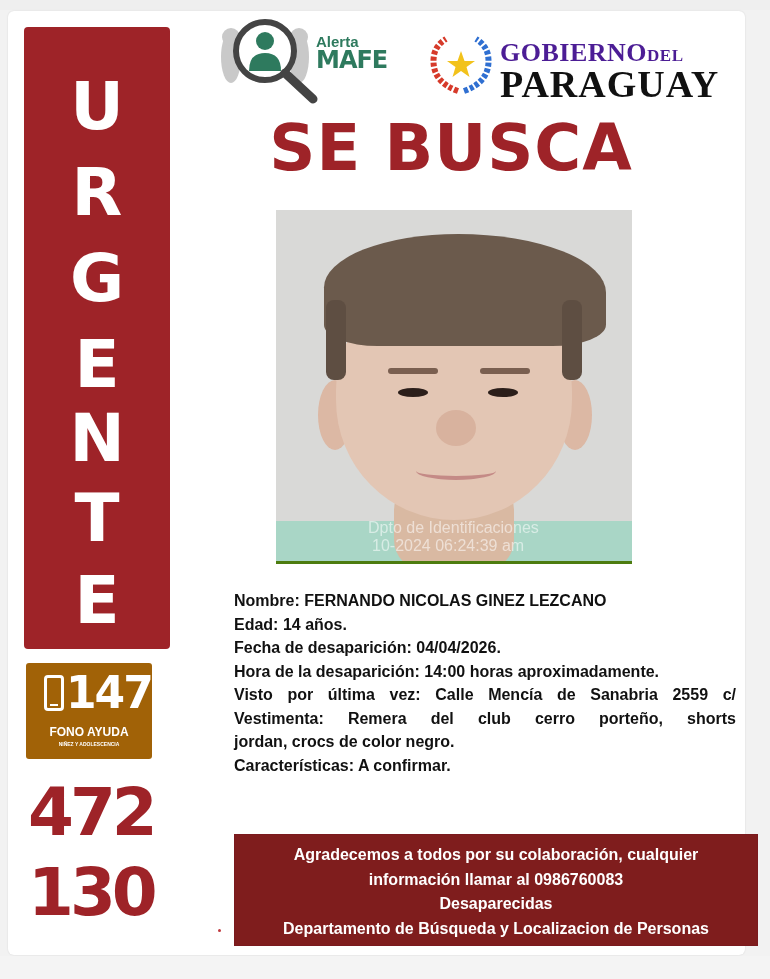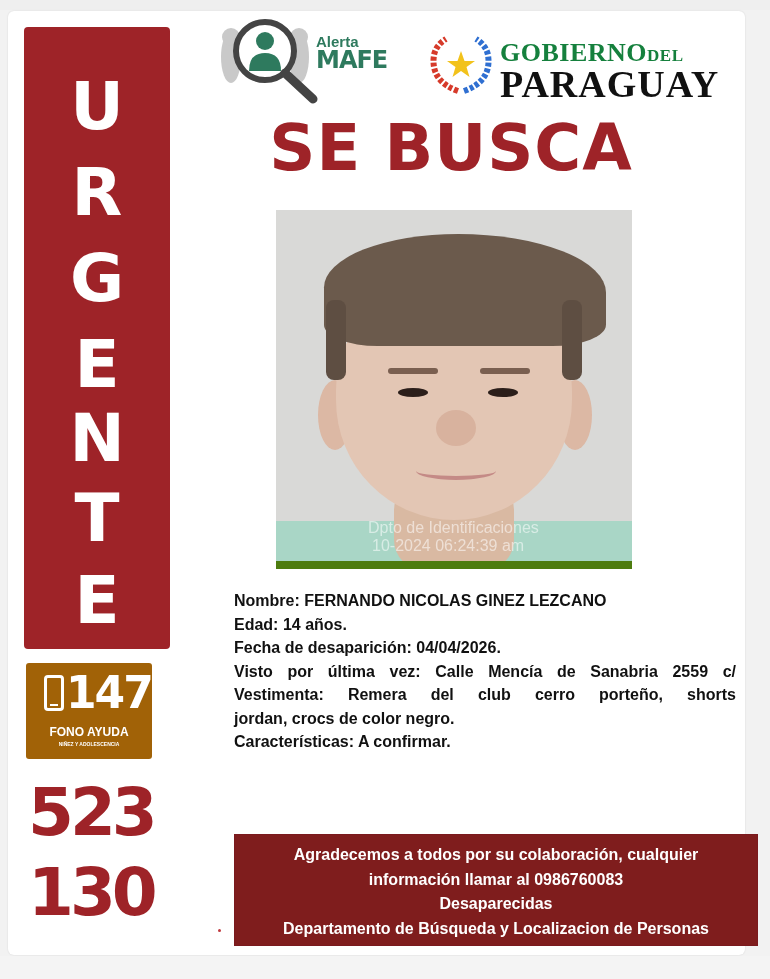--- a/index.html
+++ b/index.html
@@ -51,35 +51,35 @@
     position:absolute; left:28px; width:140px; text-align:left;
     color:#9e2328; font-weight:900; font-size:66px; line-height:66px;
     font-family:"DejaVu Sans", sans-serif; letter-spacing:-4px;
   }
 
   
   .mafe-logo { position:absolute; left:217px; top:13px; width:180px; height:90px; }
   .mafe-text1 { position:absolute; left:316px; top:33px; color:#2e7a5e; font-weight:bold; font-size:15px; }
   .mafe-text2 { position:absolute; left:316px; top:46px; color:#2e7a5e; font-weight:900; font-size:24px; font-family:"DejaVu Sans", sans-serif; letter-spacing:-1px; }
   .gov-emblem { position:absolute; left:428px; top:35px; width:66px; height:60px; }
-  .gov-line1 { position:absolute; left:500px; top:38px; font-family:"Liberation Serif", serif; font-weight:bold; font-size:26px; color:#15803d; letter-spacing:0.5px; }
+  .gov-line1 { position:absolute; left:500px; top:38px; font-family:"Liberation Serif", serif; font-weight:bold; font-size:26px; color:#4c1d95; letter-spacing:0.5px; }
   .gov-line1 small { font-size:17px; letter-spacing:0.5px; }
   .gov-line2 { position:absolute; left:500px; top:62px; font-family:"Liberation Serif", serif; font-weight:bold; font-size:38px; color:#111; letter-spacing:1px; }
 
   .title {
     position:absolute; left:216px; top:113px; width:470px; text-align:center;
     color:#9e2328; font-weight:900; font-size:64px; line-height:70px;
     font-family:"DejaVu Sans", sans-serif; letter-spacing:1px;
   }
 
   
   .photo {
     position:absolute; left:276px; top:210px; width:356px; height:351px;
     background:#d9d9d7; overflow:hidden;
-    border-bottom:8px solid #4d7c0f;
+    border-bottom:3px solid #4d7c0f;
   }
   .photo .shirt { position:absolute; left:0; bottom:0; width:356px; height:40px; background:#a9d6c6; }
   .photo .neck { position:absolute; left:118px; top:270px; width:120px; height:90px; background:#d9b9a2; border-radius:30px; }
   .photo .face { position:absolute; left:60px; top:70px; width:236px; height:240px; background:#e3c6b4; border-radius:46% 46% 50% 50%; }
   .photo .ear-l { position:absolute; left:42px; top:170px; width:34px; height:70px; background:#dcb8a4; border-radius:50%; }
   .photo .ear-r { position:absolute; left:282px; top:170px; width:34px; height:70px; background:#dcb8a4; border-radius:50%; }
   .photo .hair { position:absolute; left:48px; top:24px; width:282px; height:112px; background:#6b5a4c; border-radius:50% 55% 20% 20%; }
   .photo .hair2 { position:absolute; left:50px; top:90px; width:20px; height:80px; background:#5e4e42; border-radius:8px; }
   .photo .hair3 { position:absolute; left:286px; top:90px; width:20px; height:80px; background:#5e4e42; border-radius:8px; }
   .photo .eye-l { position:absolute; left:122px; top:178px; width:30px; height:9px; background:#2b1e1a; border-radius:50%; }
@@ -123,21 +123,21 @@
   <div class="urgent-letter" style="top:541px">E</div>
 </div>
 
 <div class="fono-box">
   <div class="fono-phone"></div>
   <div class="fono-num">147</div>
   <div class="fono-label">FONO AYUDA</div>
   <div class="fono-sub">NIÑEZ Y ADOLESCENCIA</div>
 </div>
 
-<div class="big-num" style="top:780px">523</div>
+<div class="big-num" style="top:780px">472</div>
 <div class="big-num" style="top:860px">130</div>
 
 <div class="mafe-logo">
   <svg width="110" height="92" viewBox="0 0 110 92">
     <ellipse cx="14" cy="44" rx="10" ry="26" fill="#c9c9c9"></ellipse>
     <circle cx="14" cy="24" r="9" fill="#c9c9c9"></circle>
     <ellipse cx="82" cy="44" rx="10" ry="26" fill="#c9c9c9"></ellipse>
     <circle cx="82" cy="24" r="9" fill="#c9c9c9"></circle>
     <circle cx="48" cy="38" r="29" fill="#fff" stroke="#444" stroke-width="6"></circle>
     <circle cx="48" cy="28" r="9" fill="#2e7a5e"></circle>
@@ -176,20 +176,21 @@
   <div class="nose"></div>
   <div class="mouth"></div>
   <div class="wm1">Dpto de Identificaciones</div>
   <div class="wm2">10-2024 06:24:39 am</div>
 </div>
 
 <div class="info">
   <p><span>Nombre:</span> <span>FERNANDO NICOLAS GINEZ LEZCANO</span></p>
   <p><span>Edad:</span> <span>14 años.</span></p>
   <p><span>Fecha de desaparición:</span> <span>04/04/2026.</span></p>
+  <p><span>Hora de la desaparición:</span> <span>14:00 horas aproximadamente.</span></p>
   <p class="just-full"><span>Visto por última vez:</span> <span>Calle Mencía de Sanabria 2559 c/</span></p>
   <p class="just-full"><span>Vestimenta:</span> <span>Remera del club cerro porteño, shorts</span></p>
   <p>jordan, crocs de color negro.</p>
   <p><span>Características:</span> <span>A confirmar.</span></p>
 </div>
 
 <div class="thanks">
   <div>Agradecemos a todos por su colaboración, cualquier</div>
   <div>información llamar al 0986760083</div>
   <div>Desaparecidas</div>

